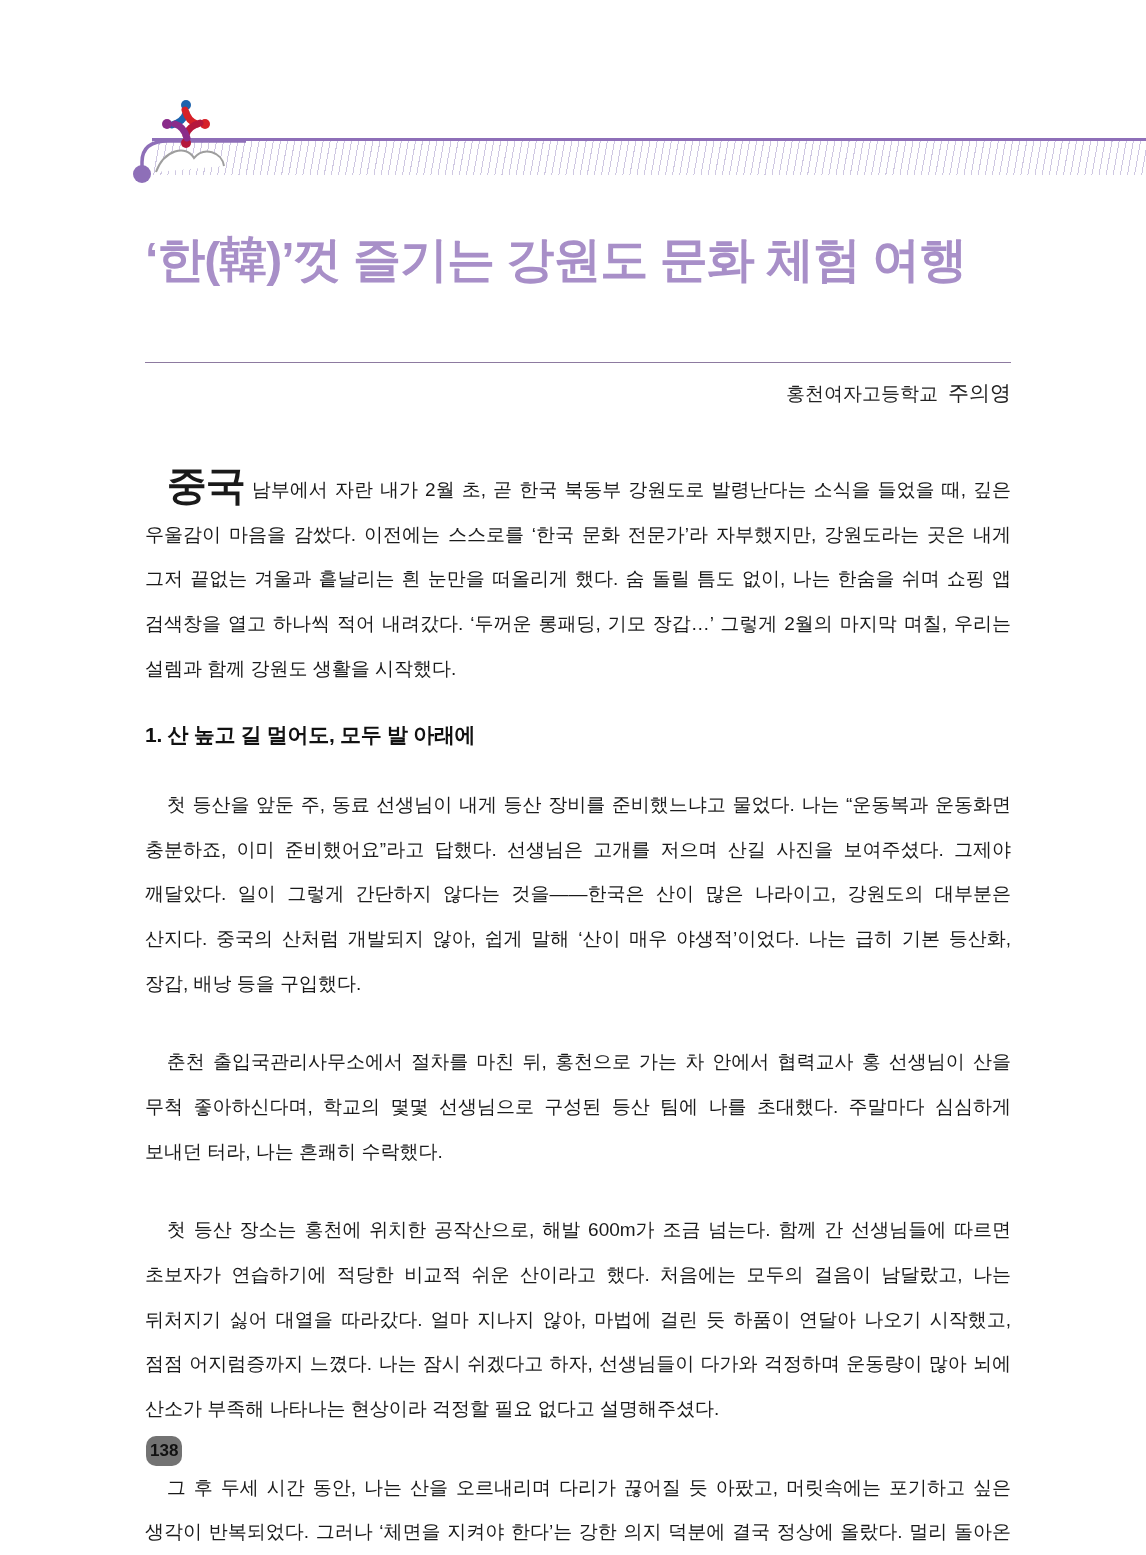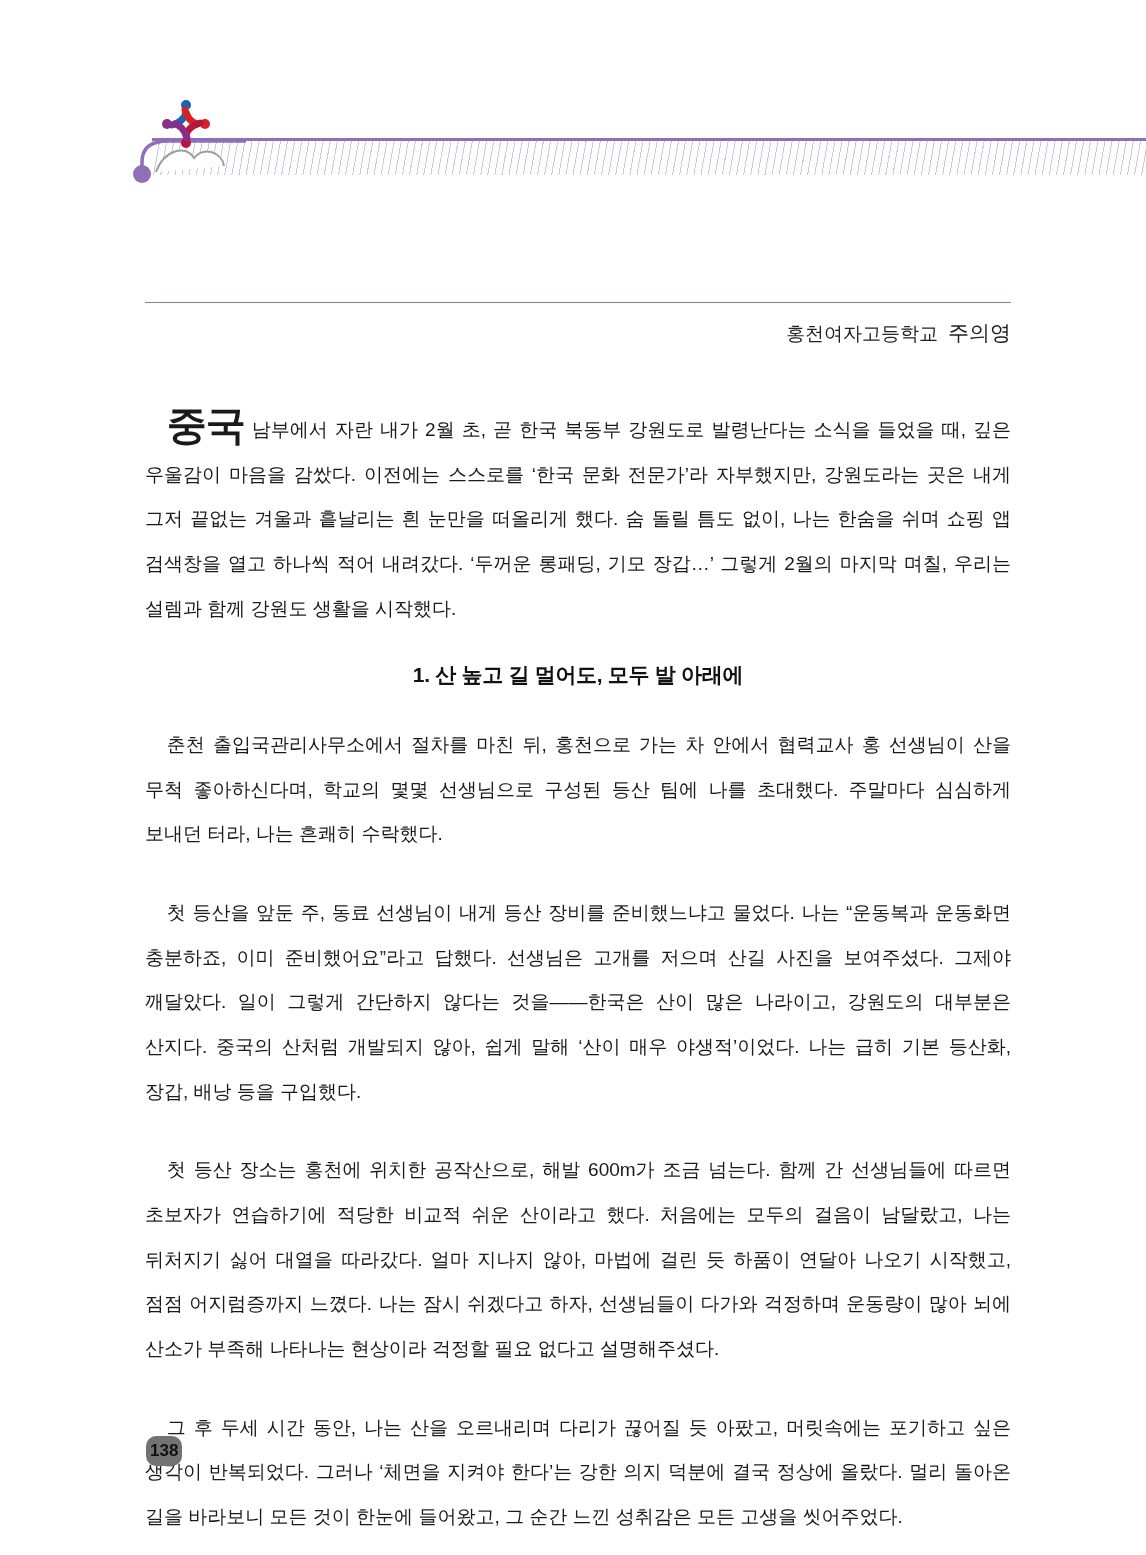--- a/index.html
+++ b/index.html
@@ -82,21 +82,20 @@
 
   .dropcap {
     font-size: 40px; font-weight: 700; line-height: 1;
     margin-right: 7px; vertical-align: -3px; letter-spacing: -1px;
   }
 
   .section-heading {
     font-size: 21px; font-weight: 700; color: #111;
     margin: 30px 0 14px 0;
     letter-spacing: -0.3px;
-    text-align: center;
   }
 
   
   .page-pill {
     position: absolute; left: 146px; top: 1436px;
     background: #737373;
     border-radius: 10px;
     padding: 5px 4px;
     font-size: 17px; font-weight: 700; color: #111;
   }
@@ -129,36 +128,37 @@
     </g>
     <g transform="rotate(270 30 30)">
       <circle cx="30" cy="11" r="5" fill="#8a2c8a"></circle>
       <path d="M30 19 C 28 26, 23 29, 16 31" fill="none" stroke="#8a2c8a" stroke-width="7" stroke-linecap="round"></path>
     </g>
   </svg>
 </div>
 
 <div class="content">
 
+  <h1 class="article-title">‘한(韓)’껏 즐기는 강원도 문화 체험 여행</h1>
 
   <div class="rule"></div>
 
   <div class="byline">
     <span class="school">홍천여자고등학교</span><span class="author">주의영</span>
   </div>
 
   <div class="body-text">
 
     <p class="para"><span class="dropcap">중국</span><span>남부에서 자란 내가 2월 초, 곧 한국 북동부 강원도로 발령난다는 소식을 들었을 때, 깊은 우울감이 마음을 감쌌다. 이전에는 스스로를 ‘한국 문화 전문가’라 자부했지만, 강원도라는 곳은 내게 그저 끝없는 겨울과 흩날리는 흰 눈만을 떠올리게 했다. 숨 돌릴 틈도 없이, 나는 한숨을 쉬며 쇼핑 앱 검색창을 열고 하나씩 적어 내려갔다. ‘두꺼운 롱패딩, 기모 장갑…’ 그렇게 2월의 마지막 며칠, 우리는 설렘과 함께 강원도 생활을 시작했다.</span></p>
 
     <h2 class="section-heading">1. 산 높고 길 멀어도, 모두 발 아래에</h2>
 
+    <p class="para">첫 등산을 앞둔 주, 동료 선생님이 내게 등산 장비를 준비했느냐고 물었다. 나는 “운동복과 운동화면 충분하죠, 이미 준비했어요”라고 답했다. 선생님은 고개를 저으며 산길 사진을 보여주셨다. 그제야 깨달았다. 일이 그렇게 간단하지 않다는 것을——한국은 산이 많은 나라이고, 강원도의 대부분은 산지다. 중국의 산처럼 개발되지 않아, 쉽게 말해 ‘산이 매우 야생적’이었다. 나는 급히 기본 등산화, 장갑, 배낭 등을 구입했다.</p>
+
     <p class="para">춘천 출입국관리사무소에서 절차를 마친 뒤, 홍천으로 가는 차 안에서 협력교사 홍 선생님이 산을 무척 좋아하신다며, 학교의 몇몇 선생님으로 구성된 등산 팀에 나를 초대했다. 주말마다 심심하게 보내던 터라, 나는 흔쾌히 수락했다.</p>
-
-    <p class="para">첫 등산을 앞둔 주, 동료 선생님이 내게 등산 장비를 준비했느냐고 물었다. 나는 “운동복과 운동화면 충분하죠, 이미 준비했어요”라고 답했다. 선생님은 고개를 저으며 산길 사진을 보여주셨다. 그제야 깨달았다. 일이 그렇게 간단하지 않다는 것을——한국은 산이 많은 나라이고, 강원도의 대부분은 산지다. 중국의 산처럼 개발되지 않아, 쉽게 말해 ‘산이 매우 야생적’이었다. 나는 급히 기본 등산화, 장갑, 배낭 등을 구입했다.</p>
 
     <p class="para">첫 등산 장소는 홍천에 위치한 공작산으로, 해발 600m가 조금 넘는다. 함께 간 선생님들에 따르면 초보자가 연습하기에 적당한 비교적 쉬운 산이라고 했다. 처음에는 모두의 걸음이 남달랐고, 나는 뒤처지기 싫어 대열을 따라갔다. 얼마 지나지 않아, 마법에 걸린 듯 하품이 연달아 나오기 시작했고, 점점 어지럼증까지 느꼈다. 나는 잠시 쉬겠다고 하자, 선생님들이 다가와 걱정하며 운동량이 많아 뇌에 산소가 부족해 나타나는 현상이라 걱정할 필요 없다고 설명해주셨다.</p>
 
     <p class="para">그 후 두세 시간 동안, 나는 산을 오르내리며 다리가 끊어질 듯 아팠고, 머릿속에는 포기하고 싶은 생각이 반복되었다. 그러나 ‘체면을 지켜야 한다’는 강한 의지 덕분에 결국 정상에 올랐다. 멀리 돌아온 길을 바라보니 모든 것이 한눈에 들어왔고, 그 순간 느낀 성취감은 모든 고생을 씻어주었다.</p>
 
   </div>
 </div>
 
 <div class="page-pill">138</div>
 

